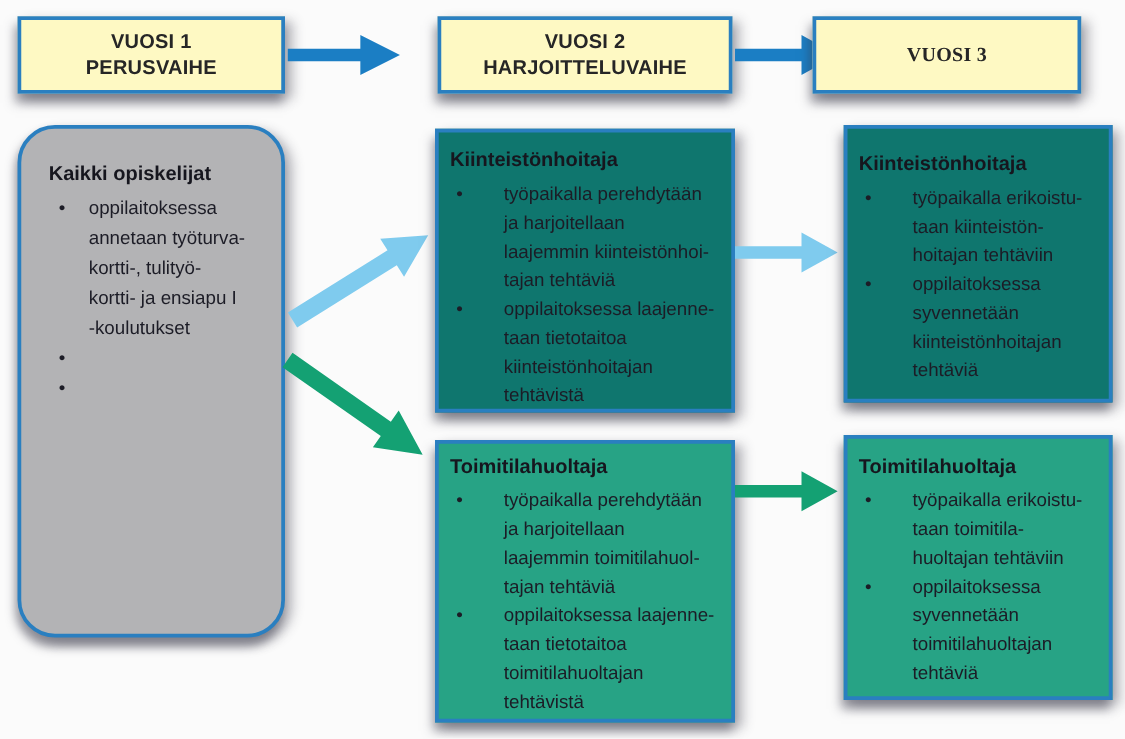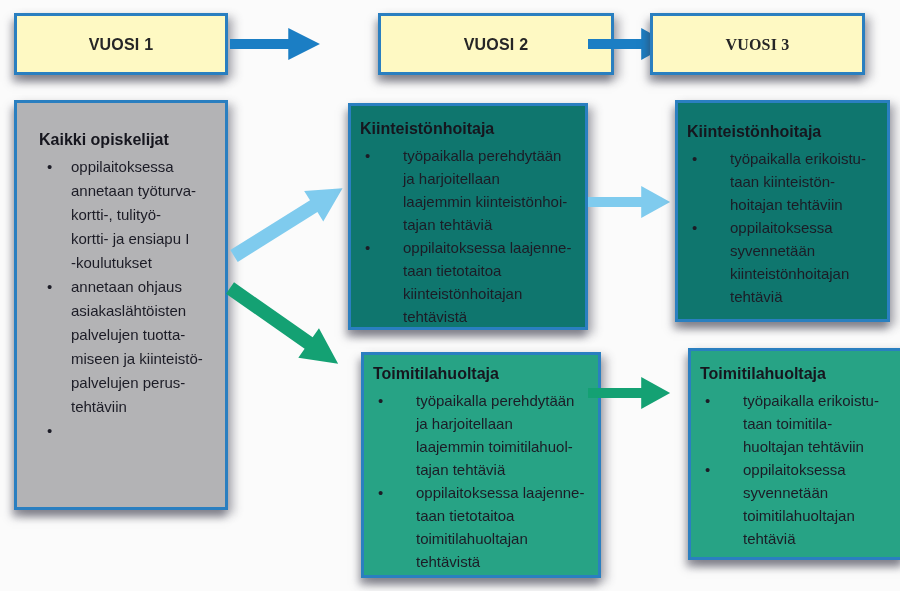--- a/index.html
+++ b/index.html
@@ -18,75 +18,71 @@
     display:flex; flex-direction:column; align-items:center; justify-content:center;
     text-align:center; font-weight:bold; font-size:16px; line-height:21px;
     color:#262626; letter-spacing:.2px;
   }
   .box {
     position:absolute; box-sizing:border-box;
     border:3px solid #2a7fc0;
   }
   .box.gray  { background:#b3b3b5; padding:26px 10px 0 22px; }
   .box.blue  { background:#0f766e; }
-  .box.green { background:#27a385;margin-left:13px; }
+  .box.green { background:#27a385; }
   .box.col   { padding:12px 6px 0 9px; }
   .box-title { font-weight:bold; font-size:16px; line-height:21px; margin-bottom:5px; color:#16161e; }
   .li { display:flex; align-items:flex-start; }
   .b  { box-sizing:border-box; flex:0 0 auto; font-size:15px; }
   .gray .b { width:32px; padding-left:8px; }
   .col  .b { width:43px; padding-left:5px; }
   .t  { white-space:pre-line; font-size:15px; }
   .gray .t, .gray .b { line-height:24px; }
   .col  .t, .col  .b { line-height:23px; }
   .arrow { position:absolute; }
 </style>
 </head>
 <body>
 
 <div class="canvas">
 
   <div class="hbox shadowed" style="left:14px; top:13px; width:214px; height:62px;">
     <div>VUOSI 1</div>
+    <div>PERUSVAIHE</div>
   </div>
 
   <svg class="arrow" style="left:230px; top:25px;" width="92" height="38" viewBox="0 0 90 38" preserveAspectRatio="none">
     <polygon points="0,14 57,14 57,3 88,19 57,35 57,24 0,24" fill="#1b7ec4"></polygon>
   </svg>
 
-  <div class="hbox shadowed" style="left:350px; top:13px; width:236px; height:62px;margin-left:28px;">
+  <div class="hbox shadowed" style="left:350px; top:13px; width:236px; height:62px;">
     <div>VUOSI 2</div>
+    <div>HARJOITTELUVAIHE</div>
   </div>
 
   <svg class="arrow" style="left:588px; top:25px;" width="84" height="38" viewBox="0 0 90 38" preserveAspectRatio="none">
     <polygon points="0,14 57,14 57,3 88,19 57,35 57,24 0,24" fill="#1b7ec4"></polygon>
   </svg>
 
   <div class="hbox shadowed" style="left:650px; top:13px; width:215px; height:62px;font-family:Liberation Serif, serif;">
     <div>VUOSI 3</div>
   </div>
 
-  <div class="box gray shadowed" style="left:14px; top:100px; width:214px; height:410px;">
+  <div class="box gray shadowed" style="left:14px; top:100px; width:214px; height:410px;border-radius:30px;">
     <div class="box-title">Kaikki opiskelijat</div>
     <div class="li">
       <span class="b">•</span>
       <span class="t">oppilaitoksessa
 annetaan työturva-
 kortti-, tulityö-
 kortti- ja ensiapu I
 -koulutukset</span>
     </div>
     <div class="li">
       <span class="b">•</span>
-      <span class="t">annetaan ohjaus
-asiakaslähtöisten
-palvelujen tuotta-
-miseen ja kiinteistö-
-palvelujen perus-
-tehtäviin</span>
     </div>
     <div class="li">
       <span class="b">•</span>
     </div>
   </div>
 
   <svg class="arrow" style="left:226px; top:172px;" width="130" height="100" viewBox="0 0 130 100">
     <g transform="rotate(-32 8 84)">
       <polygon points="8,77 102,77 102,66 136,84 102,102 102,91 8,91" fill="#7fcbee"></polygon>
     </g>

